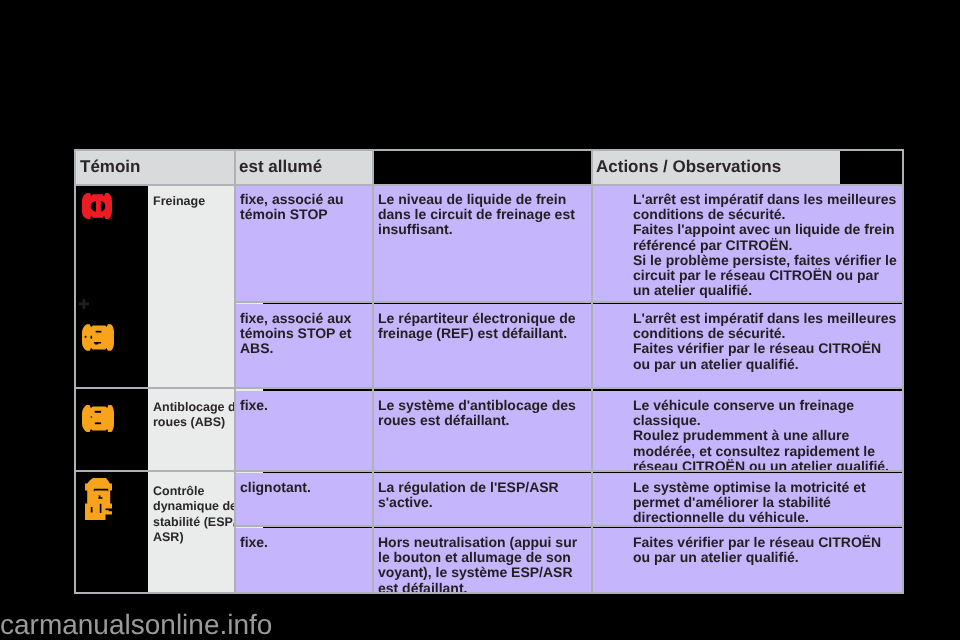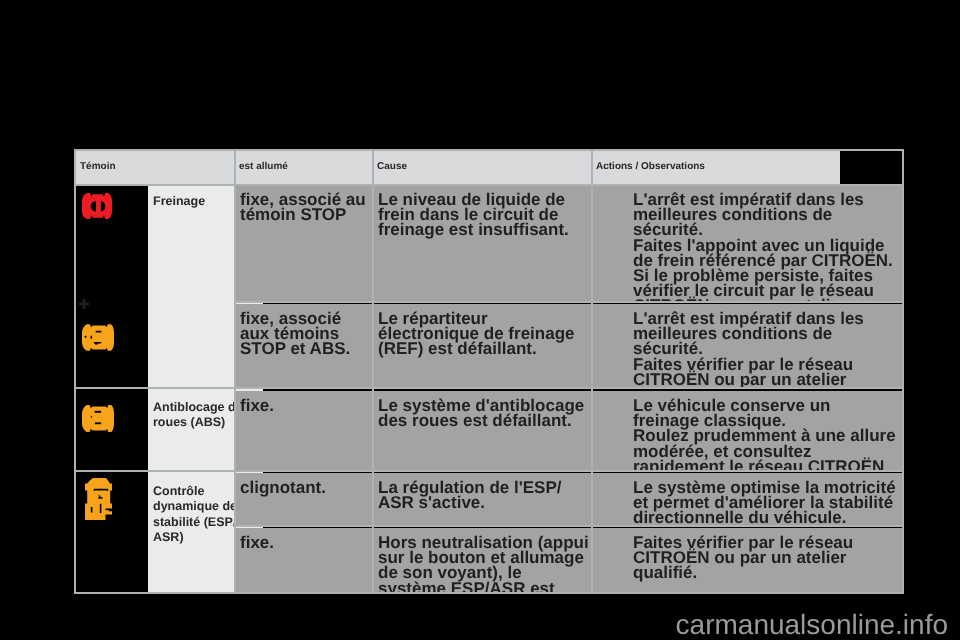--- a/index.html
+++ b/index.html
@@ -26,66 +26,65 @@
     background: #000;
   }
   .hline { position: absolute; left: 0; right: 0; height: 2px; background: #aeb1b5; }
   .vline { position: absolute; top: 0; bottom: 0; width: 2px; background: #aeb1b5; }
 
   .cell { position: absolute; box-sizing: border-box; overflow: hidden; }
 
   .hdcell {
     background: #d9dadc;
     color: #2b2729;
-    font-size: 10px; font-weight: bold;
+    font-size: 17px; font-weight: bold;
     line-height: 14px;
     padding: 9px 0 0 4px;
   }
   .namecell {
     background: #eaebeb;
     color: #2b2729;
     font-size: 12.5px; font-weight: bold;
     line-height: 15.3px;
     padding: 9px 8px 0 5px;
     margin-left: 28px;
   }
   .txtcell {
-    background: #a3a3a3;
+    background: #c4b5fd;
     color: #231f20;
-    font-size: 17px; font-weight: bold;
+    font-size: 14px; font-weight: bold;
     line-height: 15.2px;
     padding: 7px 5px 0 5px;
   }
   .txtcell.c-cause { padding-right: 2px; }
   .txtcell.c-state { padding-right: 3px; }
   .iconcell { background: #000; }
   .ico { position: absolute; }
   .ln { display: block; margin-left: 36px; }
 
   #footer {
     position: absolute;
     left: 0; top: 611px; width: 960px;
-    text-align: right; padding-right: 12px;
+    text-align: left; padding-right: 12px;
     box-sizing: border-box;
     color: #9a9a9a; font-size: 28px; line-height: 28px;
   }
   #marker {
     position: absolute; left: 78px; top: 298px;
     color: #231f20; font-size: 14px; line-height: 14px; font-weight: bold;
     font-family: "DejaVu Sans", sans-serif;
   }
 </style>
 </head>
 <body>
 
 <div id="page">
   <div id="tbl">
       <div class="cell hdcell" style="left:0px;top:0px;width:159px;height:34px"><span>Témoin</span></div>
       <div class="cell hdcell" style="left:159px;top:0px;width:138px;height:34px"><span>est allumé</span></div>
-      <div class="cell hdcell" style="left:297px;top:0px;width:219px;height:34px"><span>Cause</span></div>
       <div class="cell hdcell" style="left:516px;top:0px;width:248px;height:34px"><span>Actions /​ Observations</span></div>
       <div class="cell iconcell" style="left:0px;top:34px;width:44px;height:203px">
         <span class="ico" style="left:6px;top:8px"><svg width="30" height="26" viewBox="0 0 300 260">
    <path fill="#ed1c24" d="M 52 0 L 80 0 L 94 34 L 108 12 L 206 12 L 220 34 L 232 0 L 260 0
      C 288 12 300 44 300 86 L 300 174 C 300 216 288 248 260 260
      L 232 260 L 220 226 L 206 248 L 108 248 L 94 226 L 80 260 L 52 260
      C 16 248 0 216 0 174 L 0 86 C 0 44 16 12 52 0 Z"></path>
    <path fill="#000" d="M140 80 L140 186 A53 53 0 0 1 140 80 Z"></path>
    <path fill="#000" d="M189 80 L189 186 A54 54 0 0 0 189 80 Z"></path>
  </svg></span>

